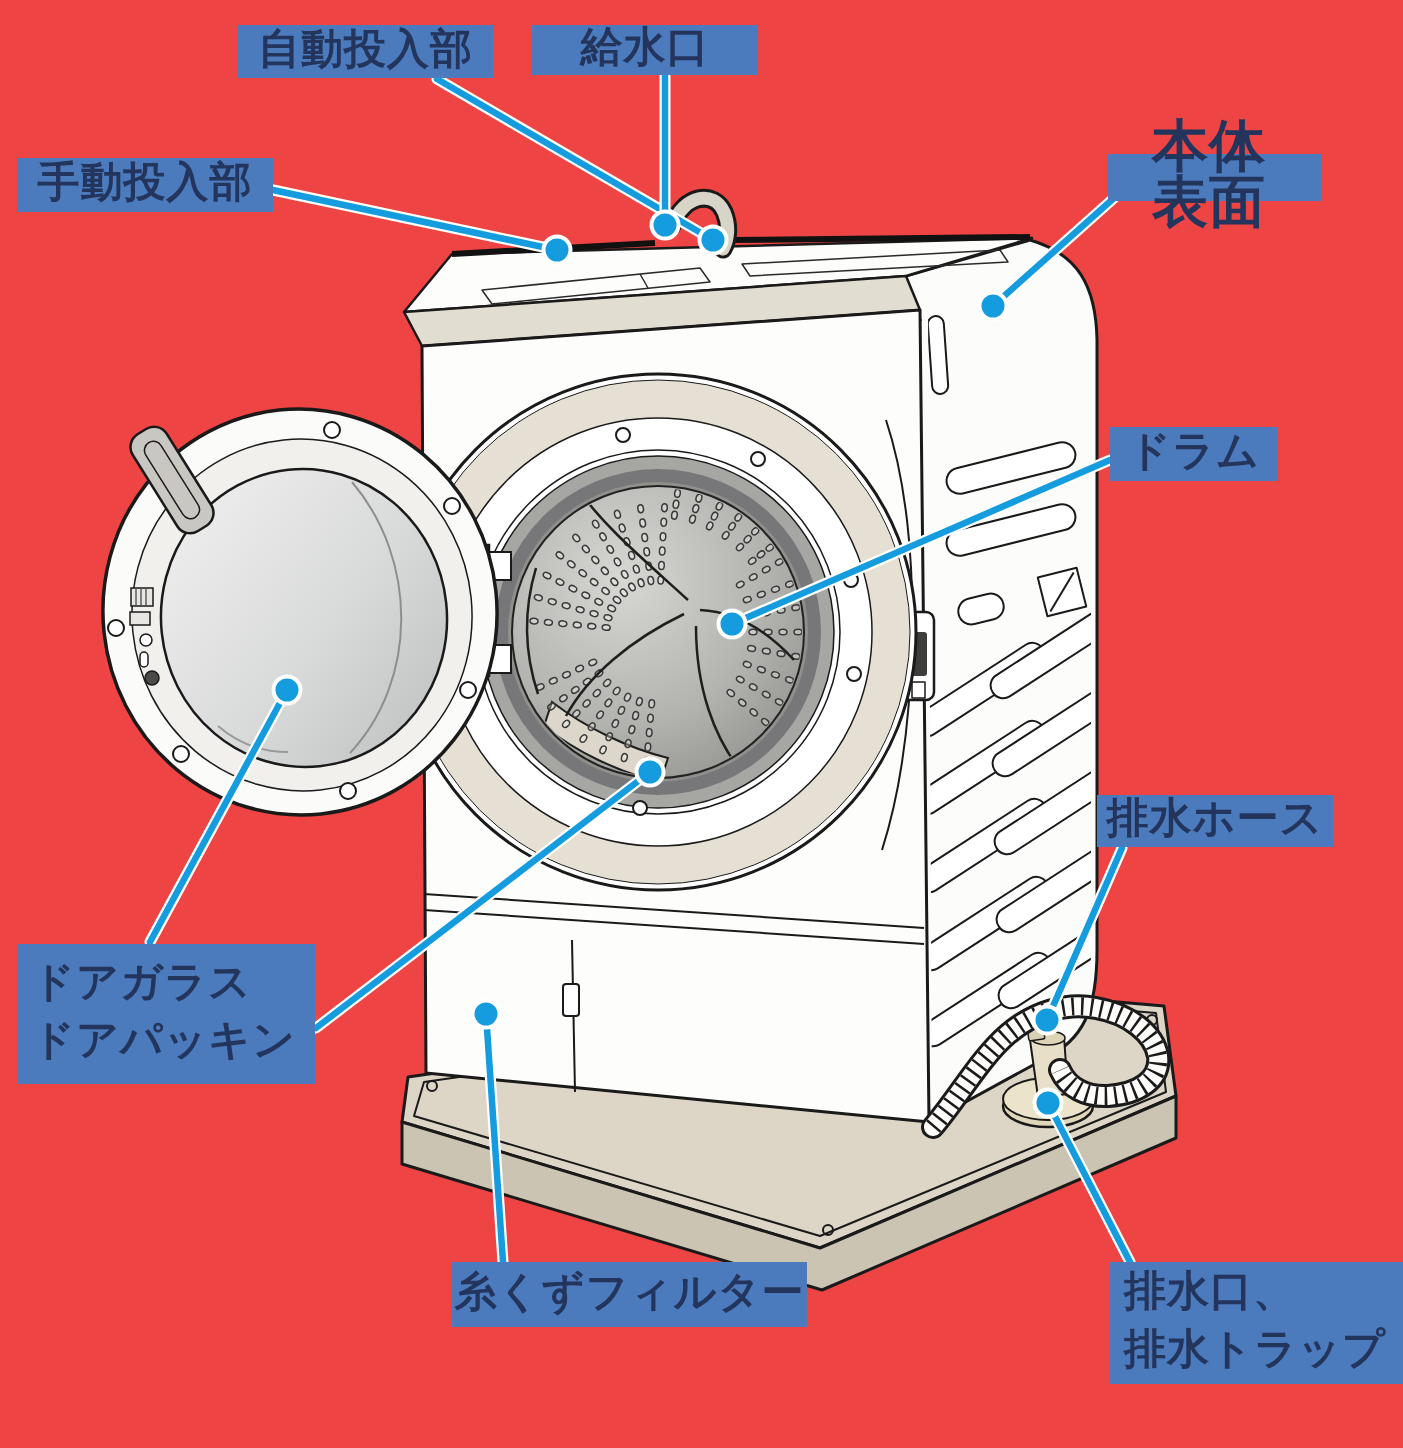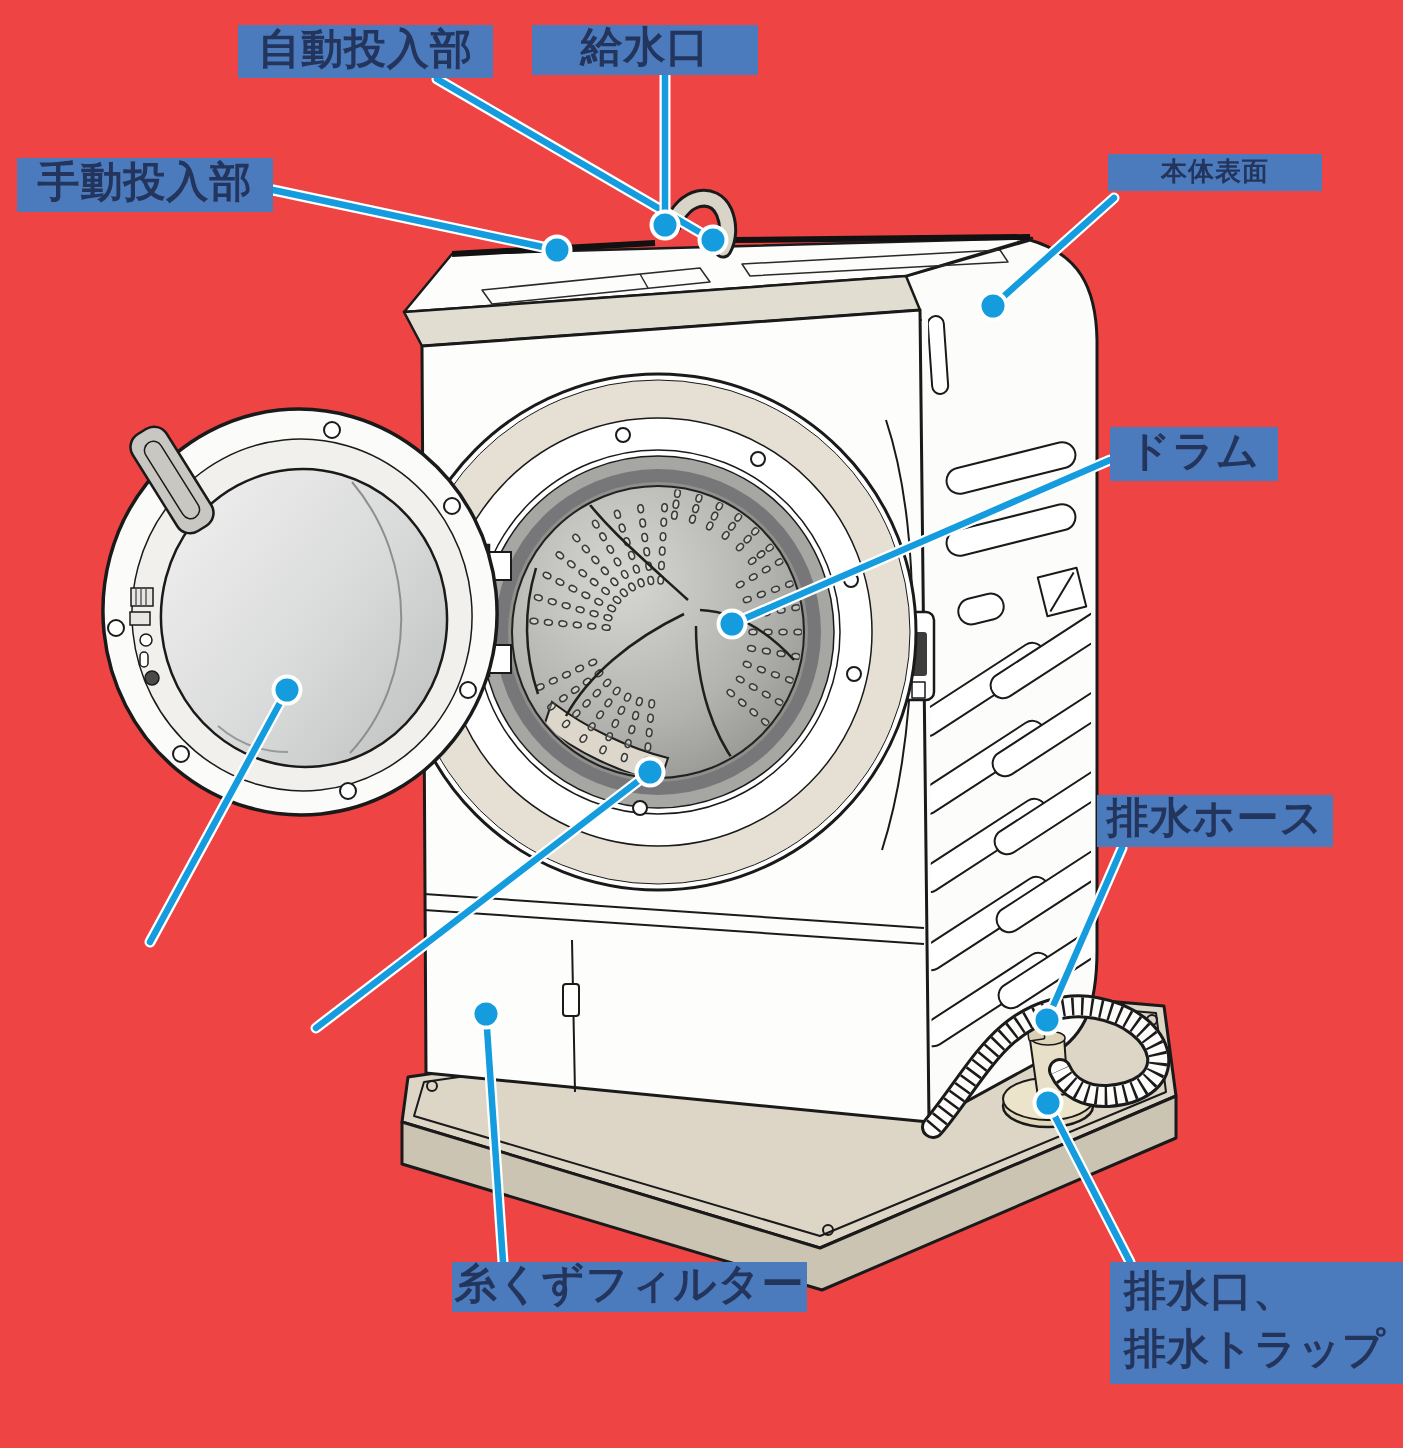--- a/index.html
+++ b/index.html
@@ -382,29 +382,33 @@
 
   <div class="lbl" style="left:238px;top:25px;width:255px;height:53px;">
     <span>自動投入部</span>
   </div>
   <div class="lbl" style="left:532px;top:25px;width:226px;height:50px;">
     <span>給水口</span>
   </div>
   <div class="lbl" style="left:17px;top:158px;width:256px;height:54px;">
     <span>手動投入部</span>
   </div>
-  <div class="lbl" style="left:1108px;top:154px;width:214px;height:37px;font-size:26px;">
+  <div class="lbl" style="left:1108px;top:154px;width:214px;height:47px;font-size:56px;padding-left:44px;">
     <span>本体表面</span>
   </div>
   <div class="lbl" style="left:1110px;top:427px;width:168px;height:54px;">
     <span>ドラム</span>
   </div>
   <div class="lbl" style="left:1097px;top:795px;width:236px;height:52px;">
     <span>排水ホース</span>
   </div>
-  <div class="lbl" style="left:452px;top:1262px;width:355px;height:50px;align-items:center;">
+  <div class="lbl multi" style="left:18px;top:944px;width:297px;height:140px;">
+    <span>ドアガラス</span>
+    <span>ドアパッキン</span>
+  </div>
+  <div class="lbl" style="left:452px;top:1262px;width:355px;height:65px;align-items:center;">
     <span>糸くずフィルター</span>
   </div>
   <div class="lbl multi" style="left:1110px;top:1262px;width:317px;height:122px;">
     <span>排水口、</span>
     <span>排水トラップ</span>
   </div>
 </div>
 
 </body></html>

